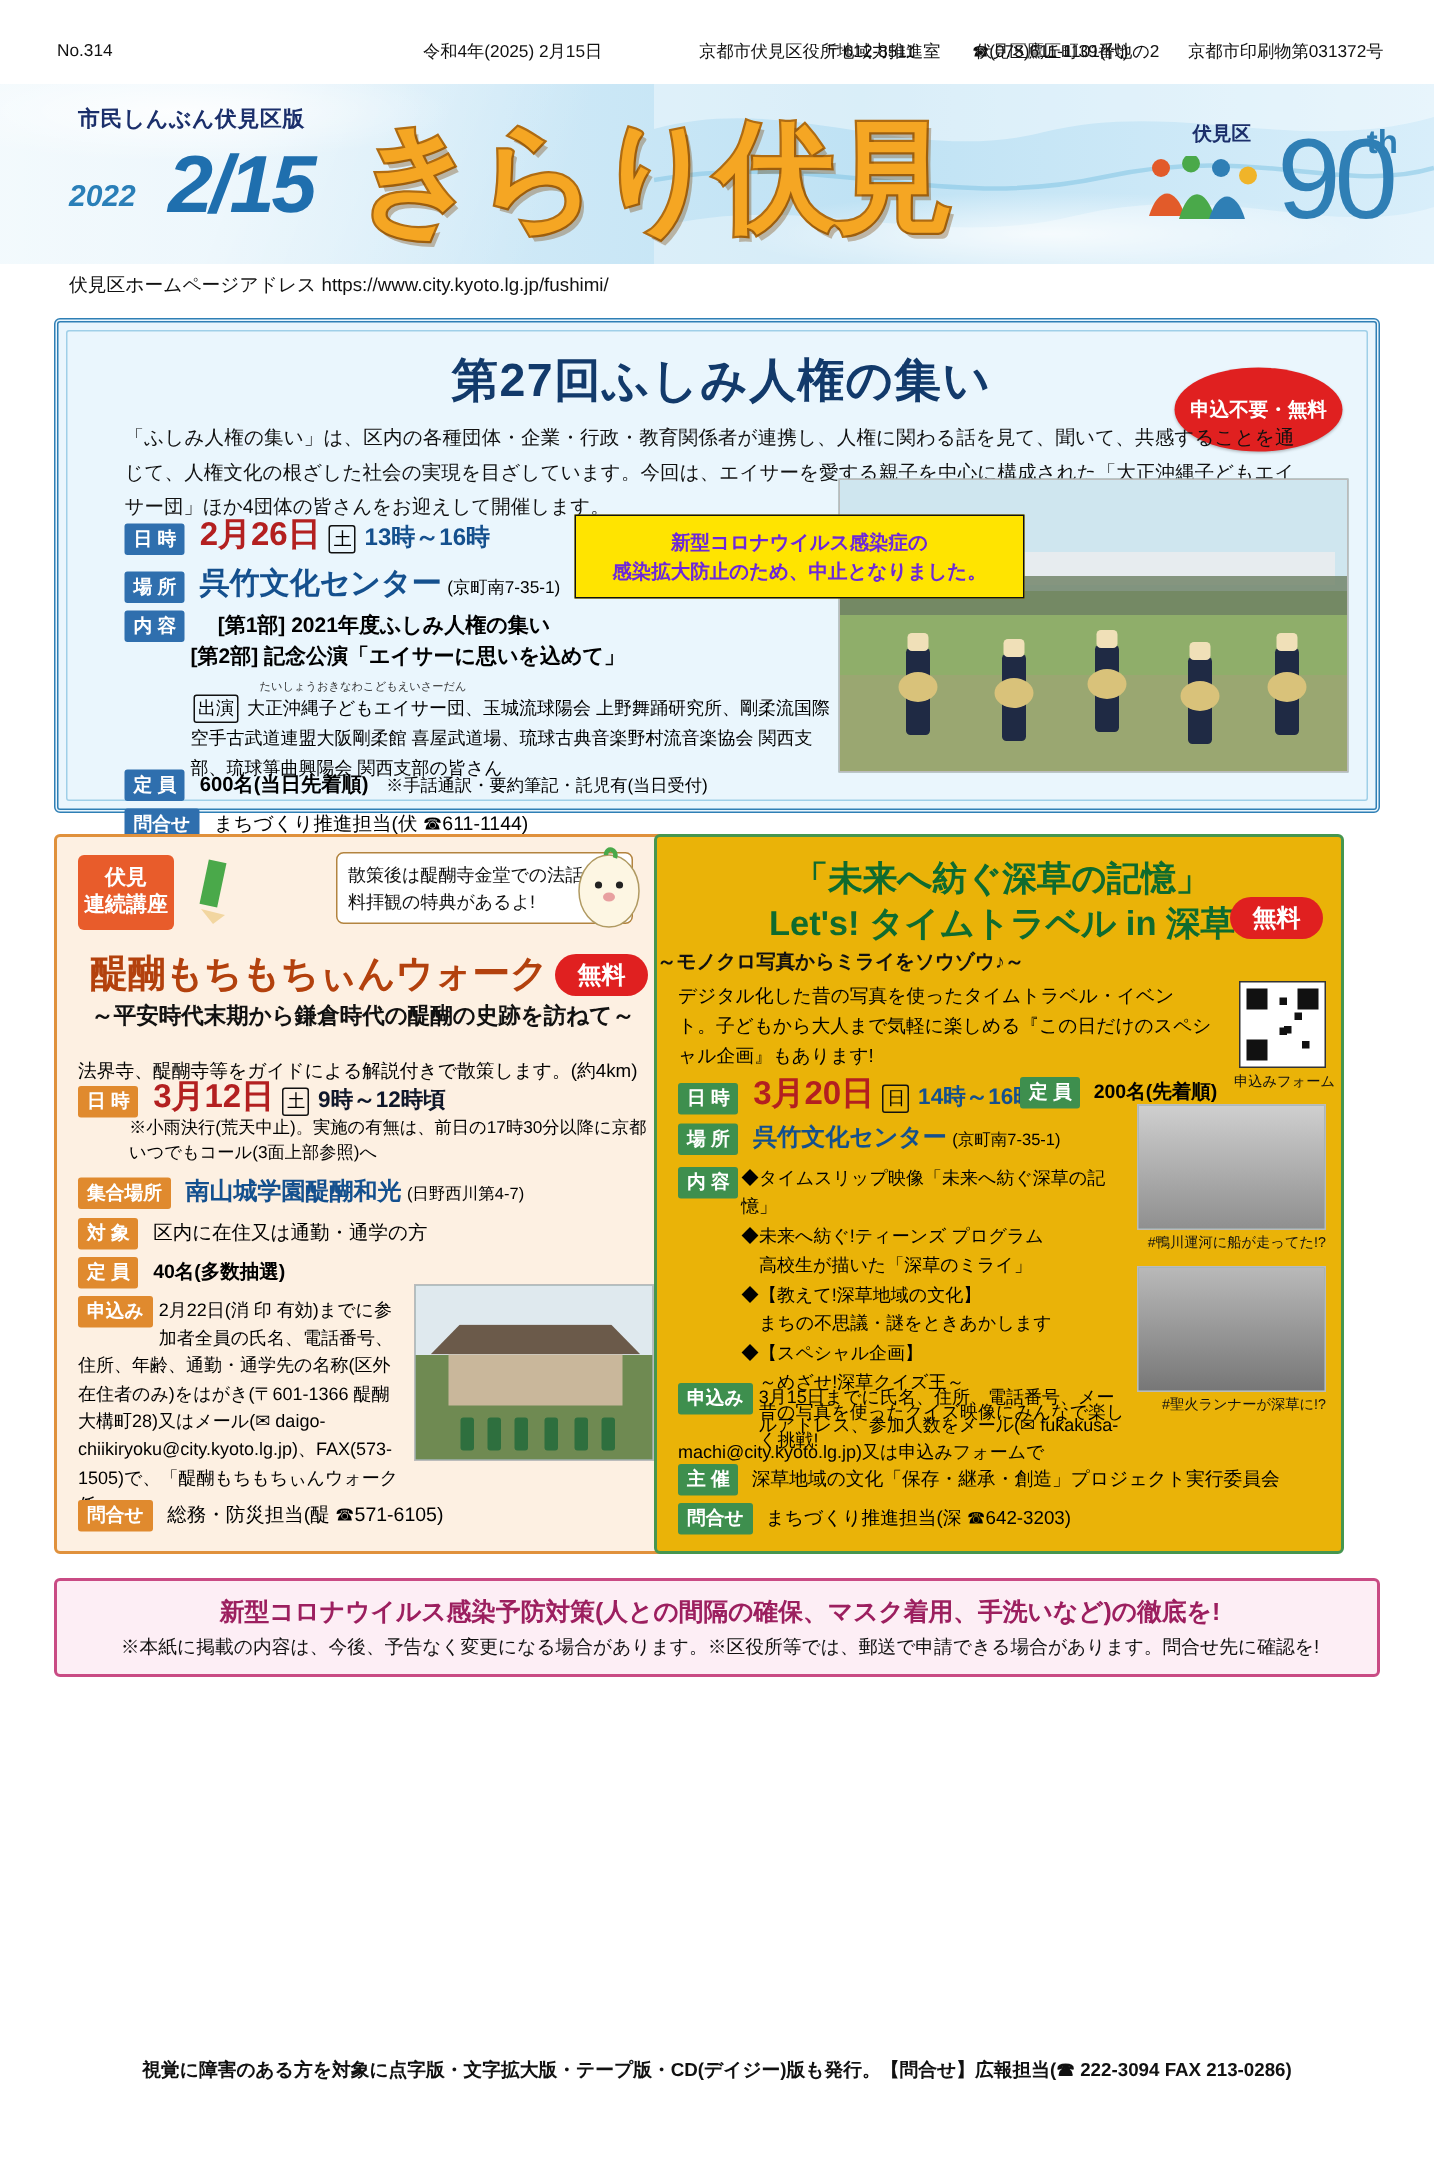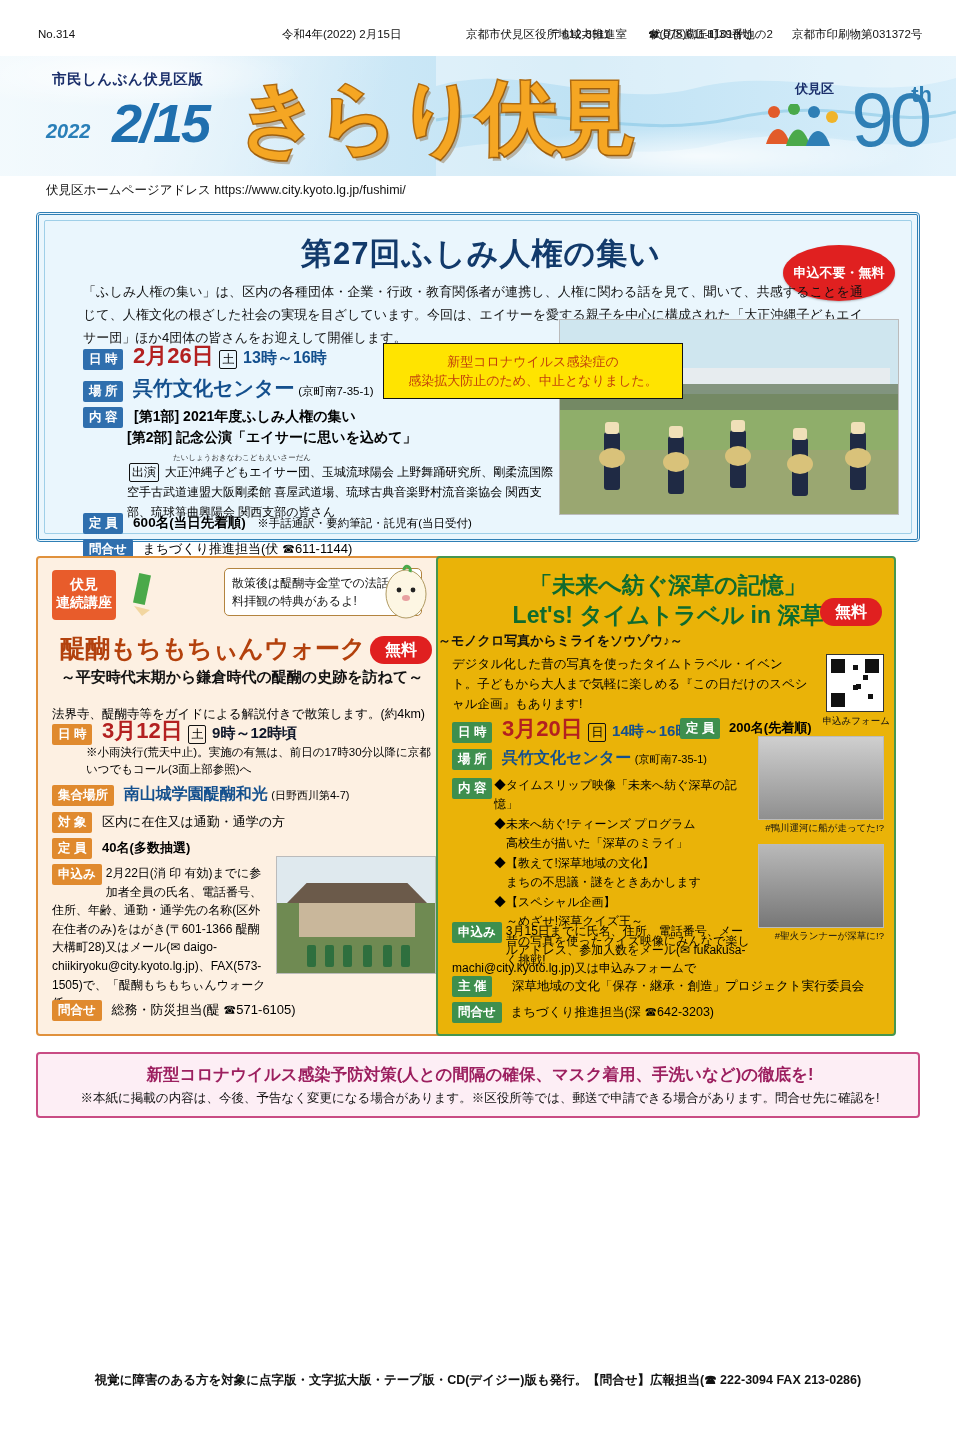--- a/index.html
+++ b/index.html
@@ -129,22 +129,22 @@
   .eisa-photo .ground { position:absolute; left:0; bottom:0; width:340px; height:64px; background:#9aa771; }
   .dancer { position:absolute; width:16px; height:58px; background:#1f2a44; border-radius:3px; }
   .dancer:after { content:""; position:absolute; left:-5px; top:16px; width:26px; height:20px;
                   background:#d9c27a; border-radius:50%; }
   .dancer:before { content:""; position:absolute; left:1px; top:-10px; width:14px; height:12px;
                    background:#f0e0b8; border-radius:3px; }
 
   .notice-yellow {
     position:absolute; left:344px; top:128px; width:300px; height:56px;
     background:#ffe400; border:1px solid #111; display:flex; align-items:center;
-    justify-content:center; text-align:center; font-size:13px; line-height:1.5; color:#c2410c;
-    font-weight:normal;
+    justify-content:center; text-align:center; font-size:13px; line-height:1.5; color:#6d28d9;
+    font-weight:bold;
   }
 
   
   .box-orange {
     left:36px; top:556px; width:408px; height:480px;
     background:#fdf0e2; border:2px solid #e0913c;
   }
   .course-badge {
     position:absolute; left:14px; top:12px; width:64px; height:50px;
     background:#e85c2b; color:#fff; border-radius:4px;
@@ -222,21 +222,21 @@
     font-size:12.5px; font-weight:bold; color:#111;
   }
 </style>
 </head>
 <body>
 
 <div class="page">
 
   <div class="meta">
     <span class="m1">No.314</span>
-    <span class="m2">令和4年(2022) 2月15日</span>
+    <span class="m2">令和4年(2025) 2月15日</span>
     <span class="m3">京都市伏見区役所地域力推進室</span>
     <span class="m4">〒612-8511</span>
     <span class="m5">伏見区鷹匠町39番地の2</span>
     <span class="m6">京都市印刷物第031372号</span>
   </div>
   <div class="meta" style="top:34px;">
     <span style="position:absolute; left:648px;">☎(075)611-1101(代)</span>
   </div>
 
   <div class="masthead">
@@ -286,21 +286,21 @@
     </div>
 
     <div class="row" style="left:44px; top:160px;">
       <span class="tag tag-blue">場 所</span>
       <span class="bigblue" style="margin-left:6px;">呉竹文化センター</span>
       <span style="font-size:11.5px;">(京町南7-35-1)</span>
     </div>
 
     <div class="row" style="left:44px; top:192px;">
       <span class="tag tag-blue">内 容</span>
-      <span style="margin-left:7px; font-size:14px; font-weight:bold;">[第1部] 2021年度ふしみ人権の集い</span>
+      <span style="margin-left:18px; font-size:14px; font-weight:bold;">[第1部] 2021年度ふしみ人権の集い</span>
     </div>
     <div class="row" style="left:88px; top:214px; font-size:14px; font-weight:bold;">[第2部] 記念公演「エイサーに思いを込めて」</div>
 
     <div class="row" style="left:88px; top:238px; width:430px;">
       <div style="font-size:7.5px; color:#333; margin-left:46px;">たいしょうおきなわこどもえいさーだん</div>
       <span class="sq" style="border-width:1.5px;">出演</span>
       <span style="font-size:12px; line-height:1.65;">大正沖縄子どもエイサー団、玉城流球陽会 上野舞踊研究所、剛柔流国際空手古武道連盟大阪剛柔館 喜屋武道場、琉球古典音楽野村流音楽協会 関西支部、琉球箏曲興陽会 関西支部の皆さん</span>
     </div>
 
     <div class="row" style="left:44px; top:298px;">
@@ -470,21 +470,21 @@
       </div>
     <div class="gcap" style="right:10px; top:372px;">#聖火ランナーが深草に!?</div>
 
     <div class="row" style="left:14px; top:364px; width:300px;">
       <span class="tag tag-green" style="float:left; margin-right:4px;">申込み</span>
       <span style="font-size:12px; line-height:1.55;">3月15日までに氏名、住所、電話番号、メールアドレス、参加人数をメール(✉ fukakusa-machi@city.kyoto.lg.jp)又は申込みフォームで</span>
     </div>
 
     <div class="row" style="left:14px; top:418px; width:436px;">
       <span class="tag tag-green">主 催</span>
-      <span style="margin-left:16px; font-size:12.5px;">深草地域の文化「保存・継承・創造」プロジェクト実行委員会</span>
+      <span style="margin-left:5px; font-size:12.5px;">深草地域の文化「保存・継承・創造」プロジェクト実行委員会</span>
     </div>
 
     <div class="row" style="left:14px; top:444px;">
       <span class="tag tag-green">問合せ</span>
       <span style="margin-left:5px; font-size:12.5px;">まちづくり推進担当(深 ☎642-3203)</span>
     </div>
   </div>
 
   <div class="box box-pink">
     <div class="pink1">新型コロナウイルス感染予防対策(人との間隔の確保、マスク着用、手洗いなど)の徹底を!</div>

